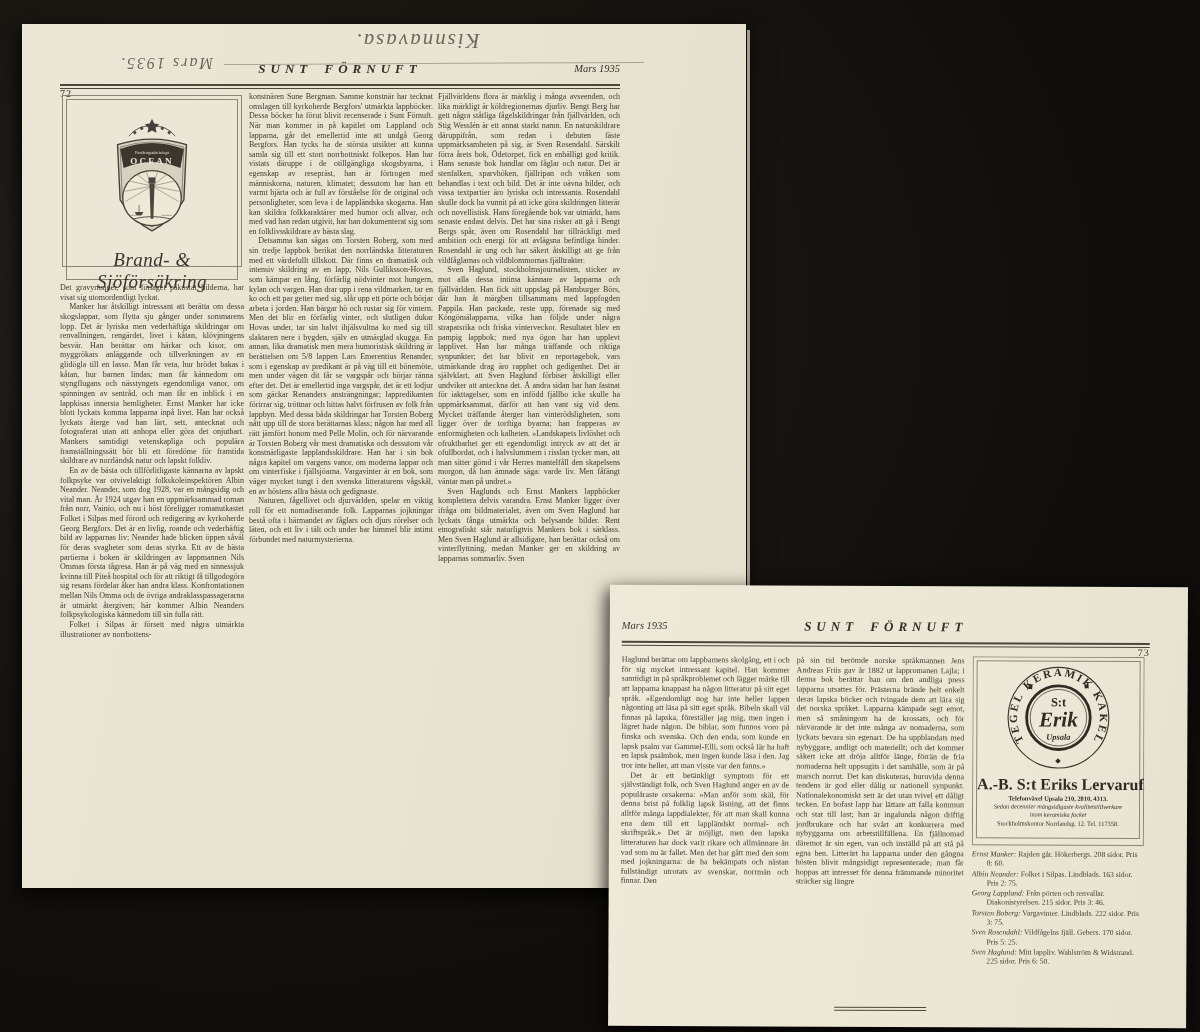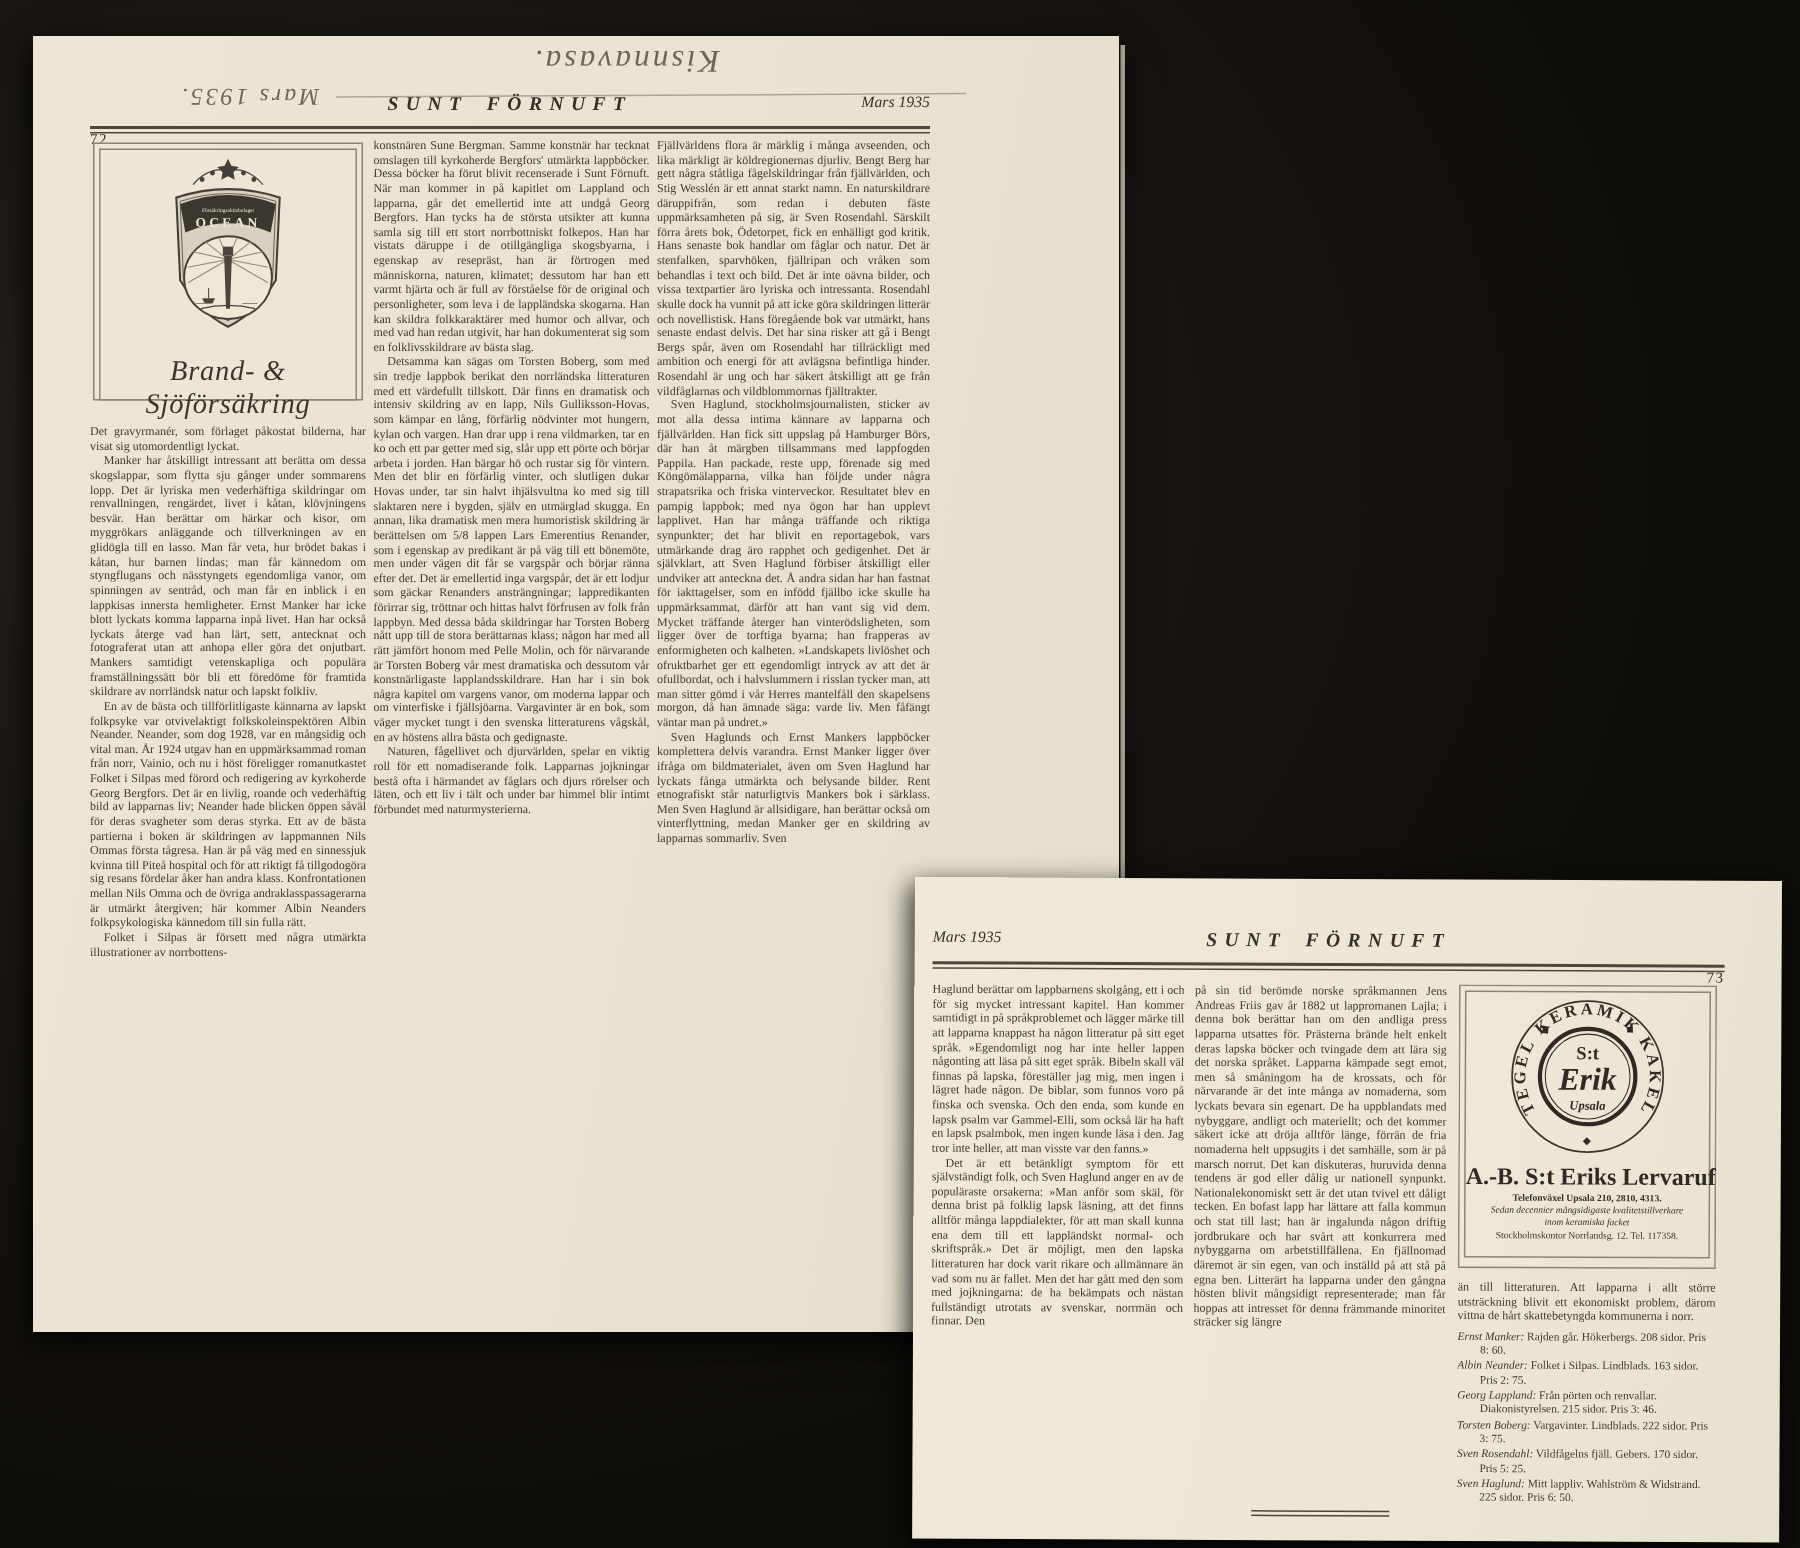--- a/index.html
+++ b/index.html
@@ -25,21 +25,21 @@
   .pencil-line{position:absolute;left:202px;top:39px;width:420px;border-top:1px solid rgba(70,64,54,.38);transform:rotate(-0.3deg);}
 
   
   .col{position:absolute;overflow:hidden;}
   .bodyp{margin:0;font-size:8px;line-height:9.62px;text-align:justify;color:#3e3a30;}
   .paras p + p{text-indent:1.15em;}
 
   
   .adbox{border:1px solid #8a8577;padding:3px;background:rgba(255,255,255,.06);}
   .adbox-inner{border:1px solid #8a8577;text-align:center;}
-  .ocean-inner{height:162px;padding-top:4px;}
+  .ocean-inner{height:162px;padding-top:17px;}
   .ad-caption{font-size:19px;font-style:italic;letter-spacing:.5px;color:#3a362e;margin-top:2px;}
 
   
   .sterik-inner{height:173px;padding-top:3px;}
   .st-company{font-size:16px;font-weight:bold;color:#2f2b24;margin-top:1px;white-space:nowrap;}
   .st-phone{font-size:6.4px;font-weight:bold;color:#34302a;margin-top:1px;}
   .st-slogan{font-size:6.3px;font-style:italic;color:#34302a;line-height:7.5px;margin-top:1px;}
   .st-office{font-size:6.4px;color:#34302a;margin-top:2px;}
 
   .booklist{margin-top:4px;}
@@ -182,24 +182,20 @@
           </svg>
           <div class="st-company">A.-B. S:t Eriks Lervarufabriker</div>
           <div class="st-phone">Telefonväxel Upsala 210, 2810, 4313.</div>
           <div class="st-slogan">
             <span>Sedan decennier mångsidigaste kvalitetstillverkare</span><br>
             <span>inom keramiska facket</span>
           </div>
           <div class="st-office">Stockholmskontor Norrlandsg. 12. Tel. 117358.</div>
         </div>
       </div>
-      <div class="paras" style="margin-top:8px;">
-
-      <p class="bodyp">än till litteraturen. Att lapparna i allt större utsträckning blivit ett ekonomiskt problem, därom vittna de hårt skattebetyngda kommunerna i norr.</p>
-        </div>
       <div class="booklist">
 
           <p><i>Ernst Manker:</i><span> Rajden går. Hökerbergs. 208 sidor. Pris 8: 60.</span></p>
 
           <p><i>Albin Neander:</i><span> Folket i Silpas. Lindblads. 163 sidor. Pris 2: 75.</span></p>
 
           <p><i>Georg Lappland:</i><span> Från pörten och renvallar. Diakonistyrelsen. 215 sidor. Pris 3: 46.</span></p>
 
           <p><i>Torsten Boberg:</i><span> Vargavinter. Lindblads. 222 sidor. Pris 3: 75.</span></p>
 

